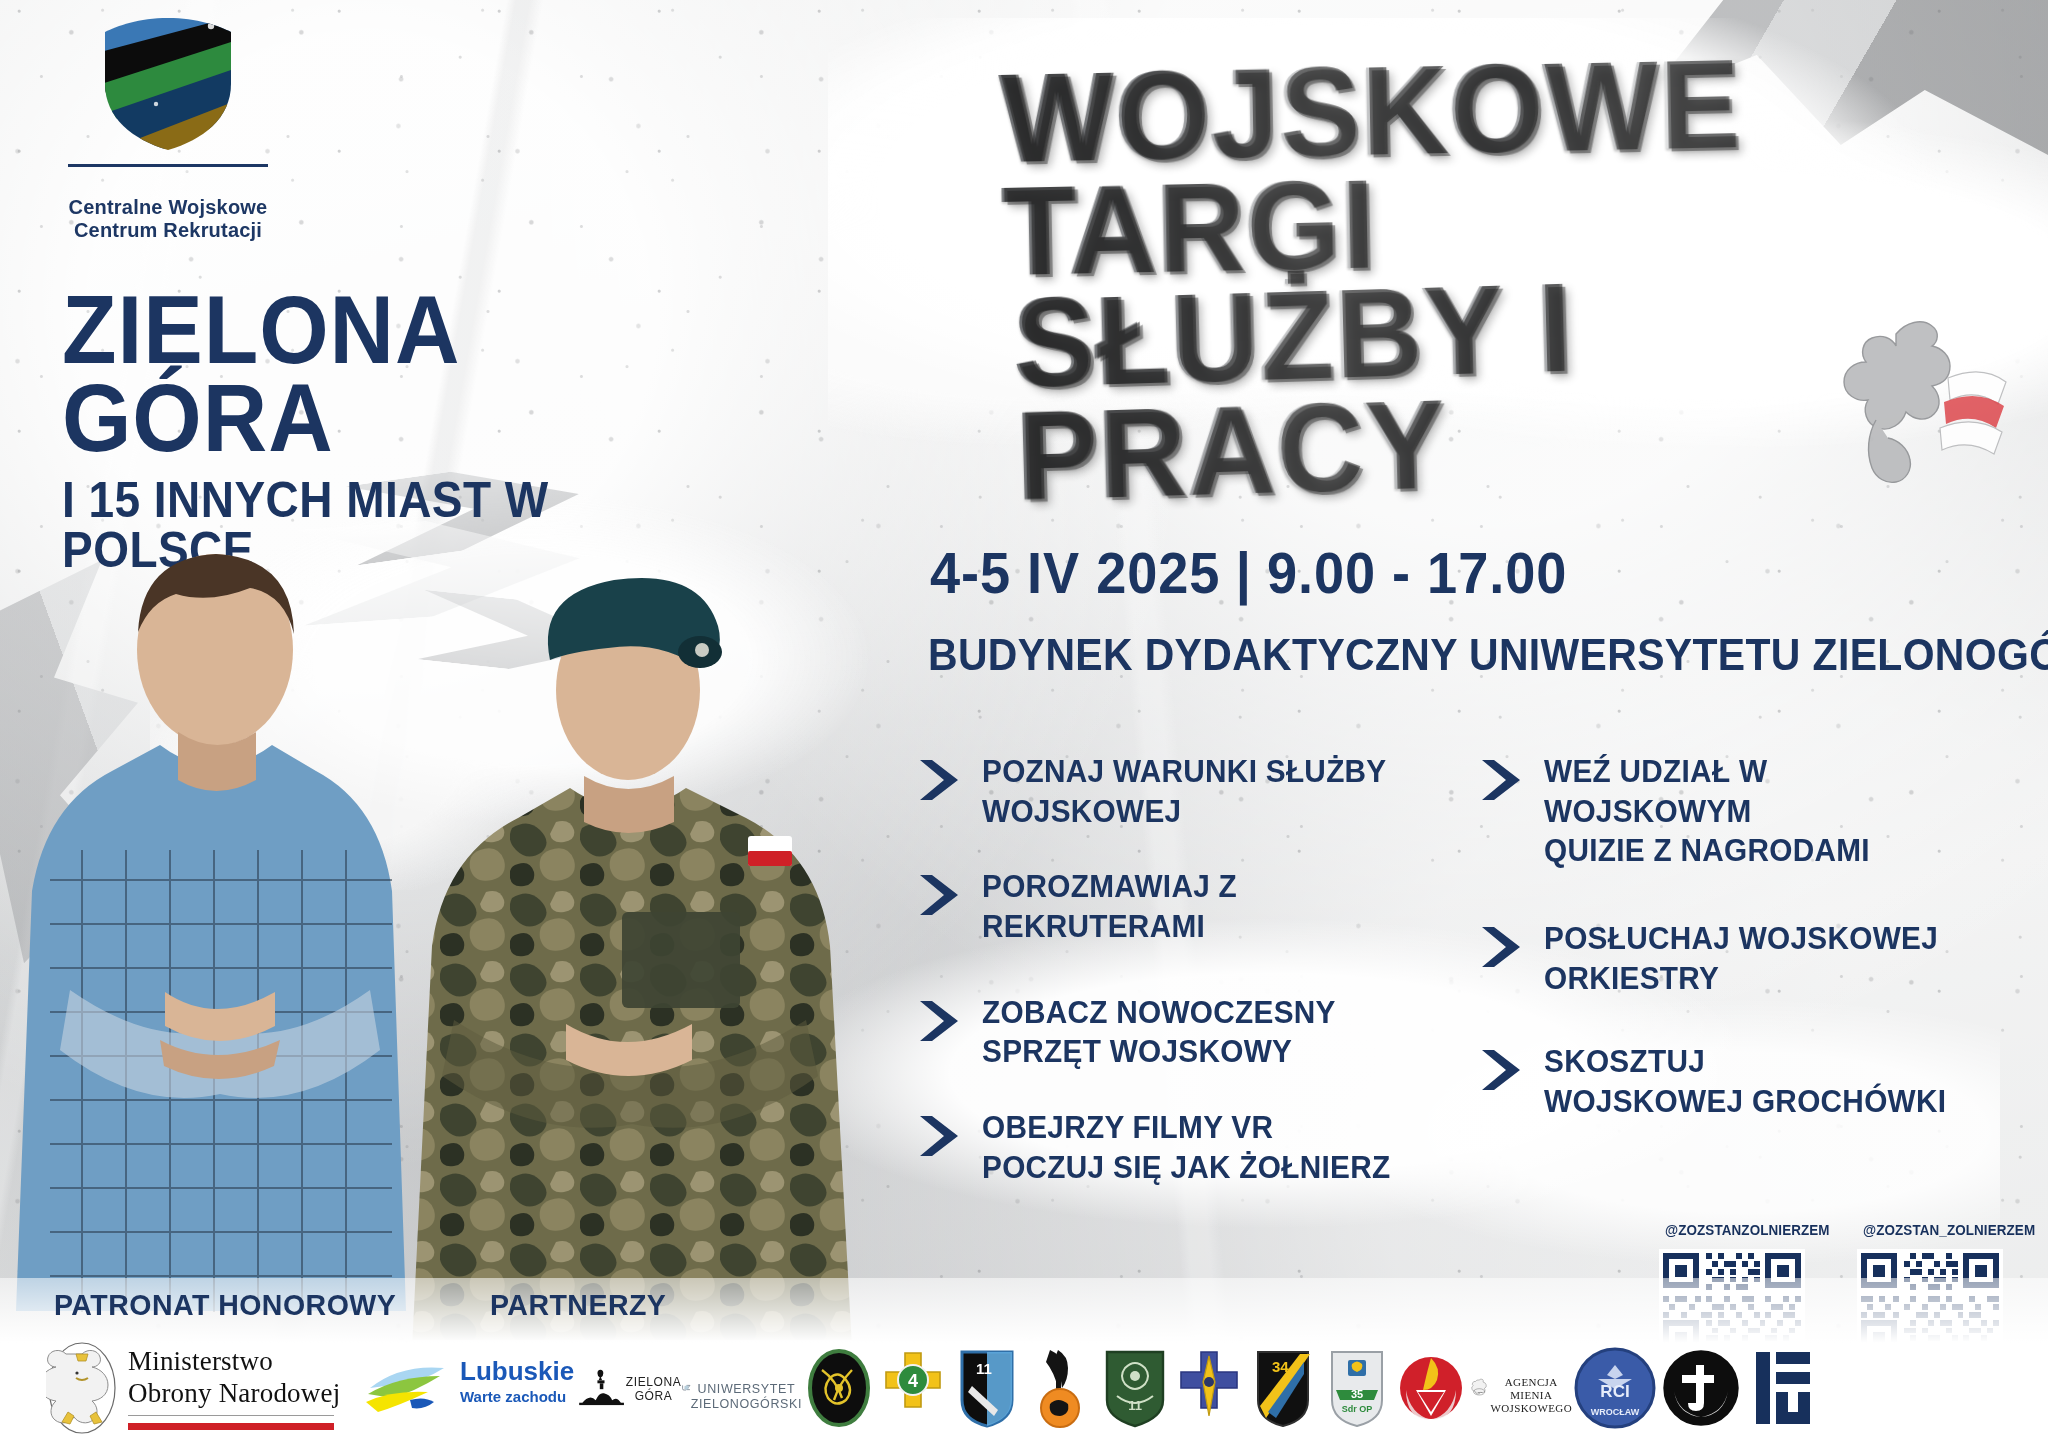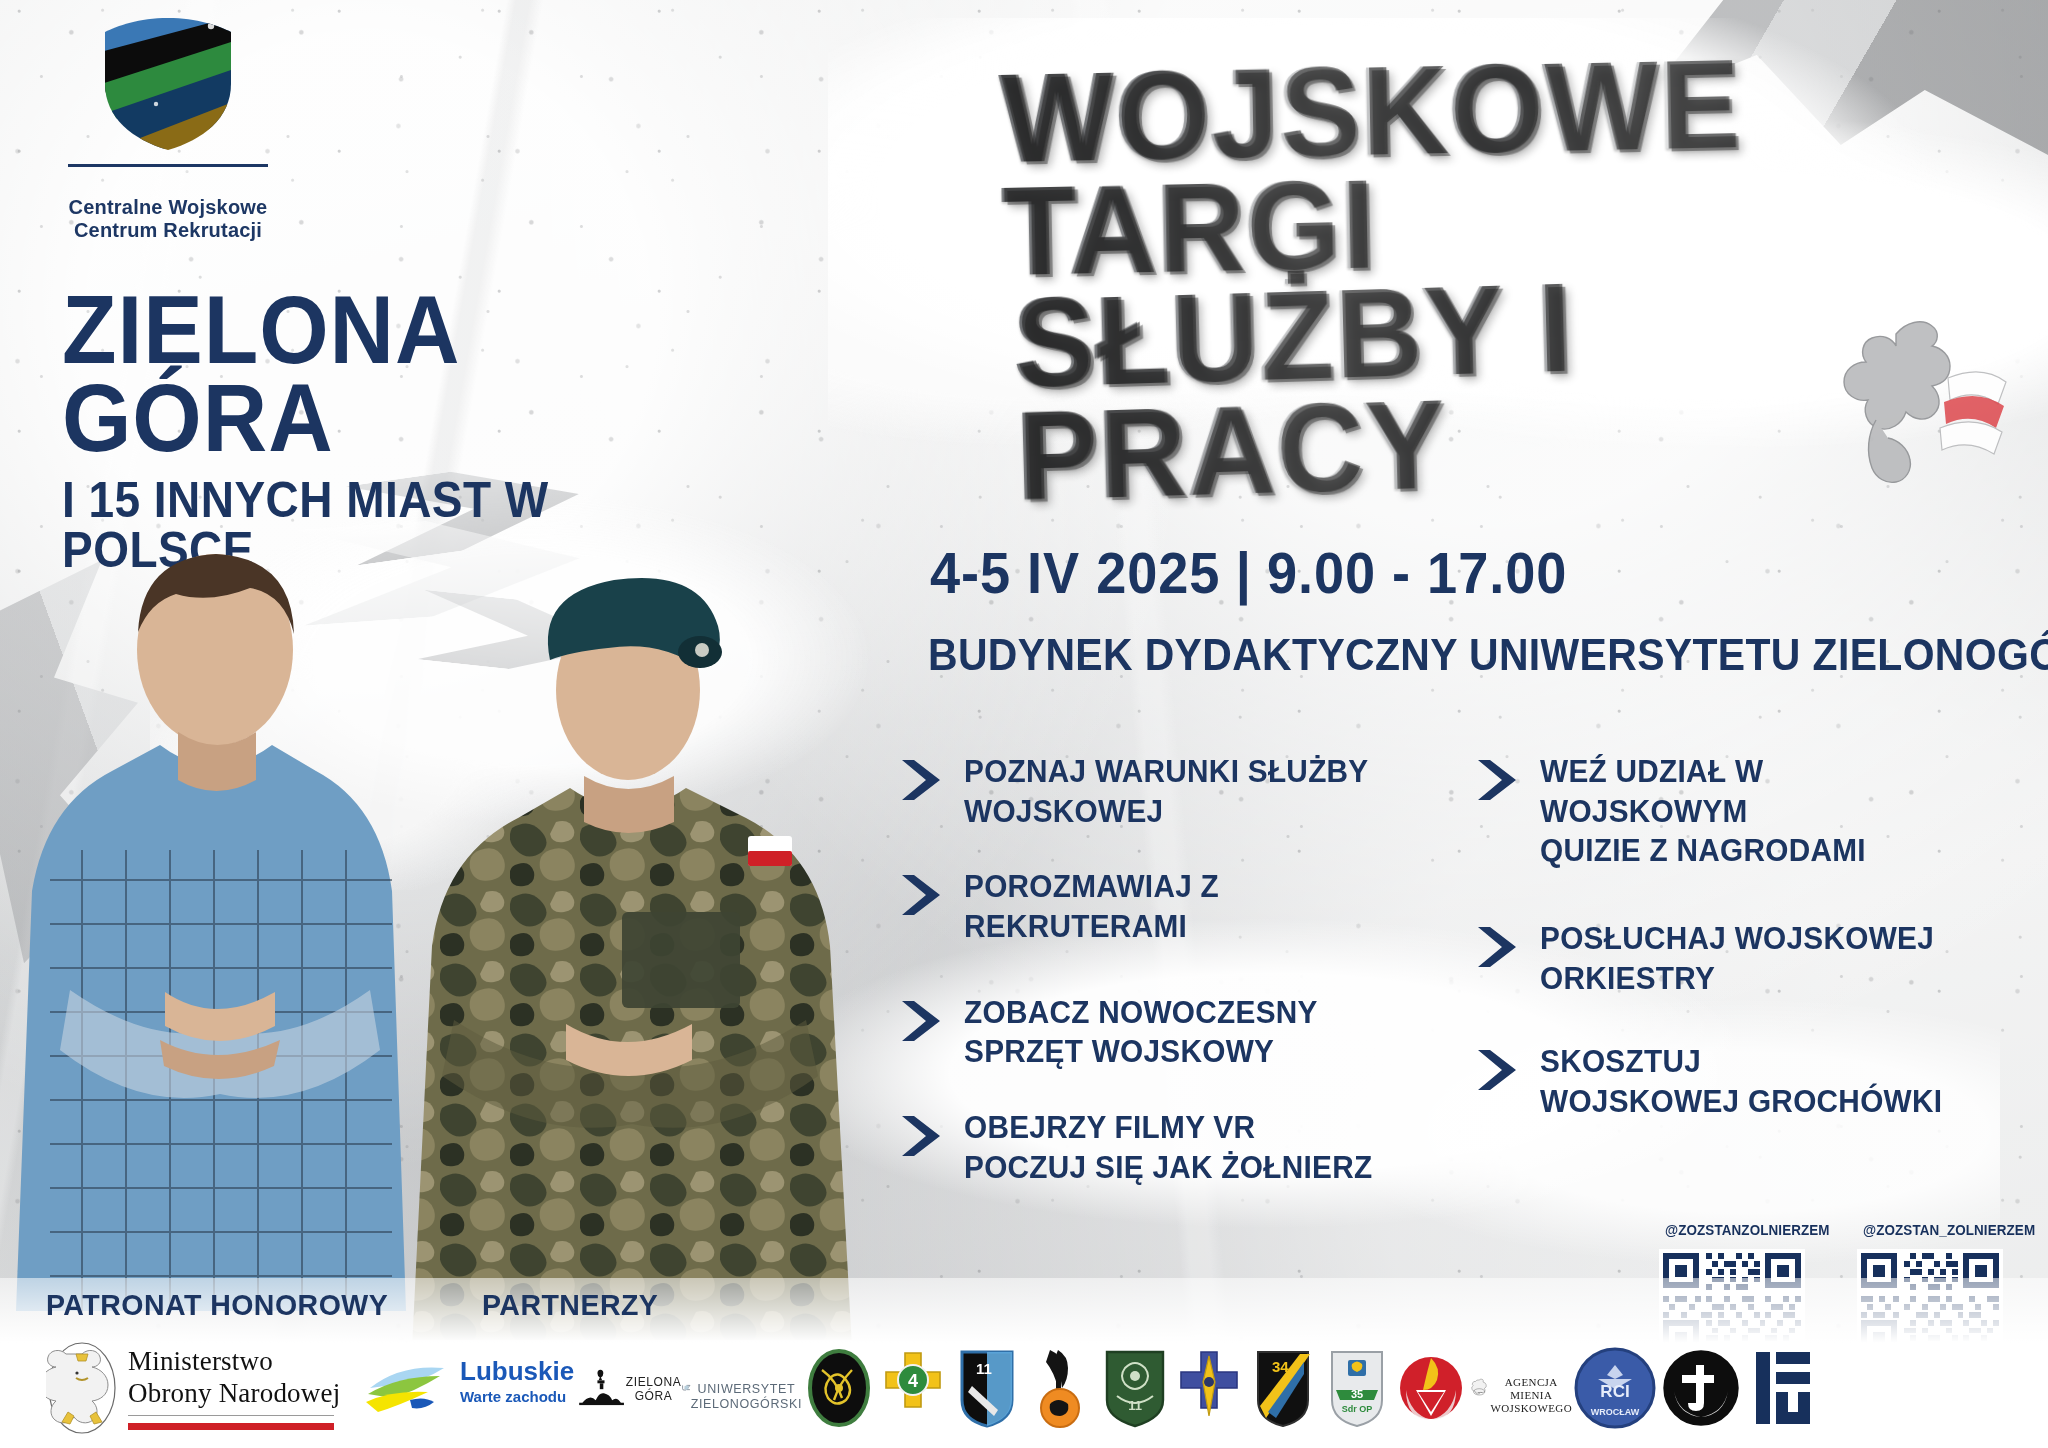--- a/index.html
+++ b/index.html
@@ -151,21 +151,21 @@
   }
   .when .sep{ padding:0 16px; }
   .where{
     position:absolute; left:928px; top:630px;
     font-family:"Liberation Sans Narrow","Liberation Sans",sans-serif;
     font-weight:700; font-size:44px; letter-spacing:.4px; color:#1c3561;
     transform:scaleX(.93); transform-origin:left center; white-space:nowrap;
   }
 
   
-  .cols{ position:absolute; left:900px; top:752px; width:1100px; display:flex; gap:56px; }
+  .cols{ position:absolute; left:900px; top:752px; width:1100px; display:flex; gap:42px;justify-content:flex-end; }
   .col{ width:520px; display:flex; flex-direction:column; }
   .bullet{ display:flex; align-items:flex-start; gap:22px; margin-bottom:44px; }
   .bullet .chev{ flex:0 0 auto; width:42px; height:44px; margin-top:6px; }
   .bullet .txt{
     font-family:"Liberation Sans Narrow","Liberation Sans",sans-serif;
     font-weight:700; font-size:31px; line-height:1.28;
     letter-spacing:.3px; color:#1c3561; transform:scaleX(.96);
     transform-origin:left center;
   }
   .col-left .b1{ margin-bottom:36px; }
@@ -179,21 +179,21 @@
   .soc{ width:172px; }
   .soc-head{ display:flex; align-items:center; gap:7px; height:24px; }
   .soc-head .handle{
     font-family:"Liberation Sans Narrow","Liberation Sans",sans-serif;
     font-weight:700; font-size:14px; color:#17305c; letter-spacing:.1px;
     transform:scaleX(.96); transform-origin:left center; white-space:nowrap;
   }
   .qr{ margin-top:7px; width:148px; height:110px; }
 
   
-  .foot-labels{ position:absolute; left:46px; top:1288px; display:flex; gap:76px; }
+  .foot-labels{ position:absolute; left:54px; top:1288px; display:flex; gap:76px; }
   .foot-labels div{
     font-family:"Liberation Sans Narrow","Liberation Sans",sans-serif;
     font-weight:700; font-size:30px; letter-spacing:.5px; color:#1c3561;
     transform:scaleX(.95); transform-origin:left center;
   }
   .logos{ position:absolute; left:46px; top:1336px; right:20px; height:104px; display:flex; align-items:center; }
   .logo-item{ display:flex; align-items:center; }
   .mon{ display:flex; align-items:flex-start; gap:10px; width:318px; }
   .mon .mon-txt{ padding-top:6px; }
   .mon .mon-txt .l{

